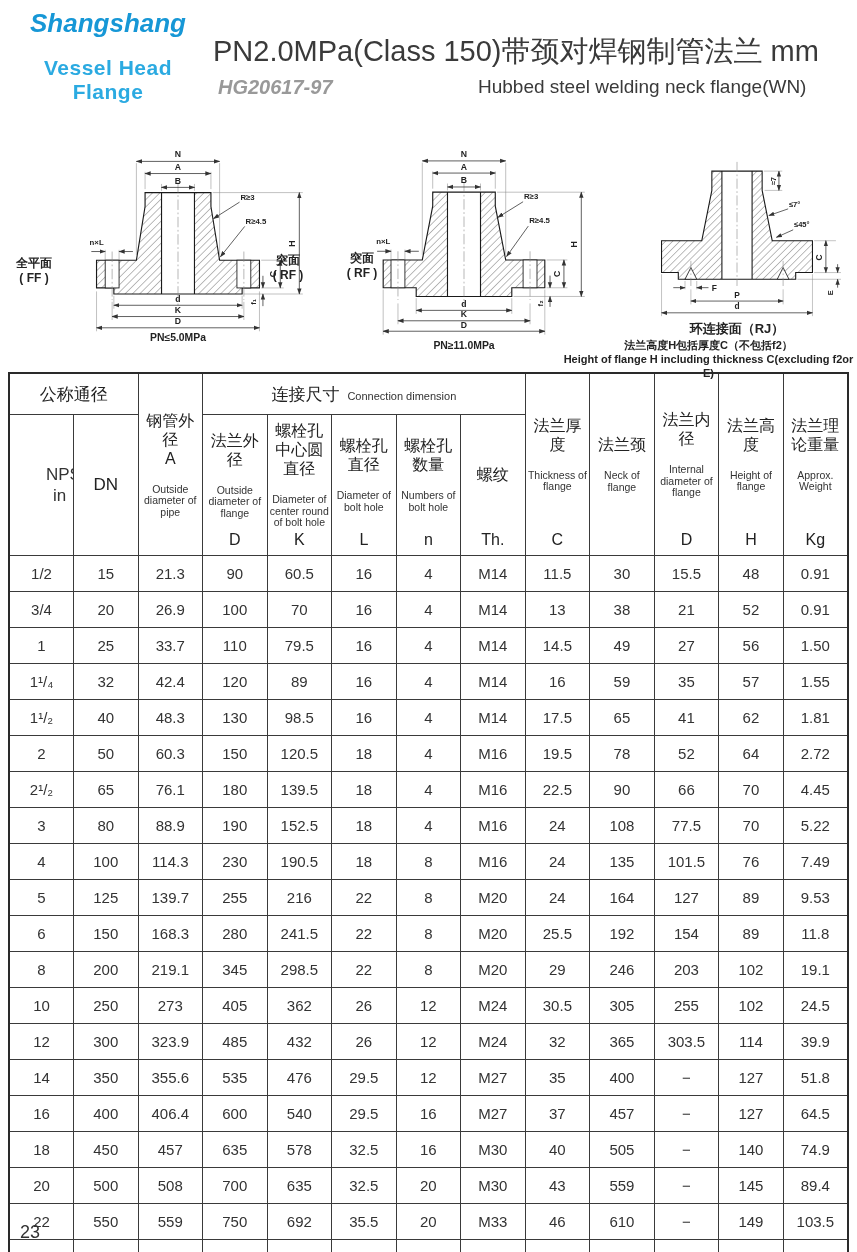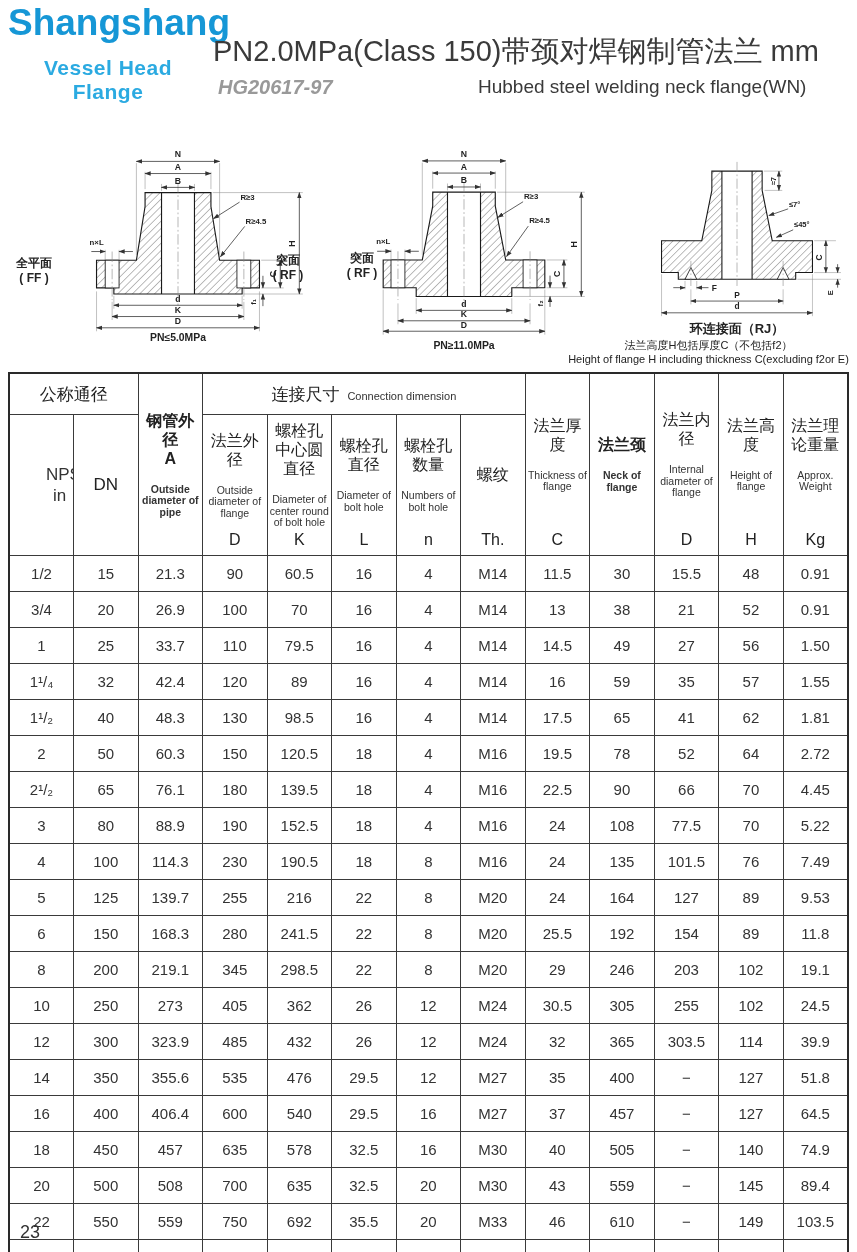--- a/index.html
+++ b/index.html
@@ -1,58 +1,58 @@
 <!DOCTYPE html>
 <html><head>
 <meta charset="utf-8">
 <style>
   html,body{margin:0;padding:0;background:#fff;}
   .page{position:relative;width:857px;height:1252px;background:#fff;overflow:hidden;
         font-family:"Liberation Sans",sans-serif;color:#333;}
 
   
   .logo{position:absolute;left:8px;top:4px;width:200px;text-align:center;}
-  .logo-main{font-size:37px;font-weight:bold;color:#1697d6;line-height:38px;}
+  .logo-main{font-size:26px;font-weight:bold;font-style:italic;color:#1697d6;line-height:38px;}
   .logo-sub{font-size:21px;font-weight:bold;color:#2baae1;line-height:24px;letter-spacing:0.5px;margin-top:14px;}
   .title{position:absolute;left:213px;top:32px;font-size:29px;color:#3a3a3a;white-space:nowrap;}
   .standard{position:absolute;left:218px;top:76px;font-size:20px;font-weight:bold;font-style:italic;color:#999;}
   .subtitle-en{position:absolute;left:478px;top:76px;font-size:19px;color:#3a3a3a;white-space:nowrap;}
 
   
   .dwg{position:absolute;}
   svg text{font-family:"Liberation Sans",sans-serif;}
   .dim{font-size:10px;font-weight:bold;fill:#222;text-anchor:middle;}
   .dim-s{font-size:9px;font-weight:bold;fill:#222;}
   .dl{stroke:#333;stroke-width:0.9;fill:none;}
   .xl{stroke:#888;stroke-width:0.6;}
   .cl{stroke:#888;stroke-width:0.7;stroke-dasharray:12 3 2 3;fill:none;}
   .hole{fill:#fff;stroke:#1a1a1a;stroke-width:1;}
   .cap{font-size:12px;font-weight:bold;fill:#222;text-anchor:middle;}
   .face-label{position:absolute;width:44px;text-align:center;font-size:12px;font-weight:bold;color:#222;line-height:15px;}
   .rj-caption{position:absolute;left:628px;top:320px;width:218px;text-align:center;
               font-size:13px;font-weight:bold;color:#222;}
   .rj-note{position:absolute;left:560px;top:338px;width:297px;text-align:center;
-           font-size:11px;font-weight:normal;color:#222;line-height:14px;}
+           font-size:11px;font-weight:bold;color:#222;line-height:14px;}
 
   
   table.spec{position:absolute;left:8px;top:372px;width:841px;border-collapse:collapse;
              table-layout:fixed;border:2px solid #2a2a2a;}
   table.spec th,table.spec td{border:1px solid #3a3a3a;text-align:center;vertical-align:middle;
              padding:0;font-weight:normal;color:#333;overflow:hidden;}
   tr.h1 th{height:40px;}
   tr.h2 th{height:104px;}
   .zh{font-size:16px;color:#222;line-height:19px;}
   .zh-big{font-size:17px;color:#222;}
   .en{font-size:10.5px;color:#333;line-height:11.5px;margin-top:16px;}
   .en-inline{font-size:11px;color:#333;margin-left:8px;font-weight:normal;}
   th.has-sym{position:relative;}
   th .sym{position:absolute;bottom:6px;left:0;width:100%;text-align:center;
           font-size:16px;color:#222;}
   th .padded{padding:6px 2px 26px 2px;}
-  th .centered{padding:2px;font-weight:bold;}
+  th .centered{padding:2px;}
   .pre{white-space:pre-line;font-size:17px;line-height:21px;padding-left:36px;}
   tbody td{height:35px;font-size:15px;color:#3d3d3d;}
   .page-number{position:absolute;left:8px;top:1222px;font-size:18px;color:#333;margin-left:12px;}
 </style>
 </head>
 <body>
 
 <div class="page">
 
   <div class="logo">

